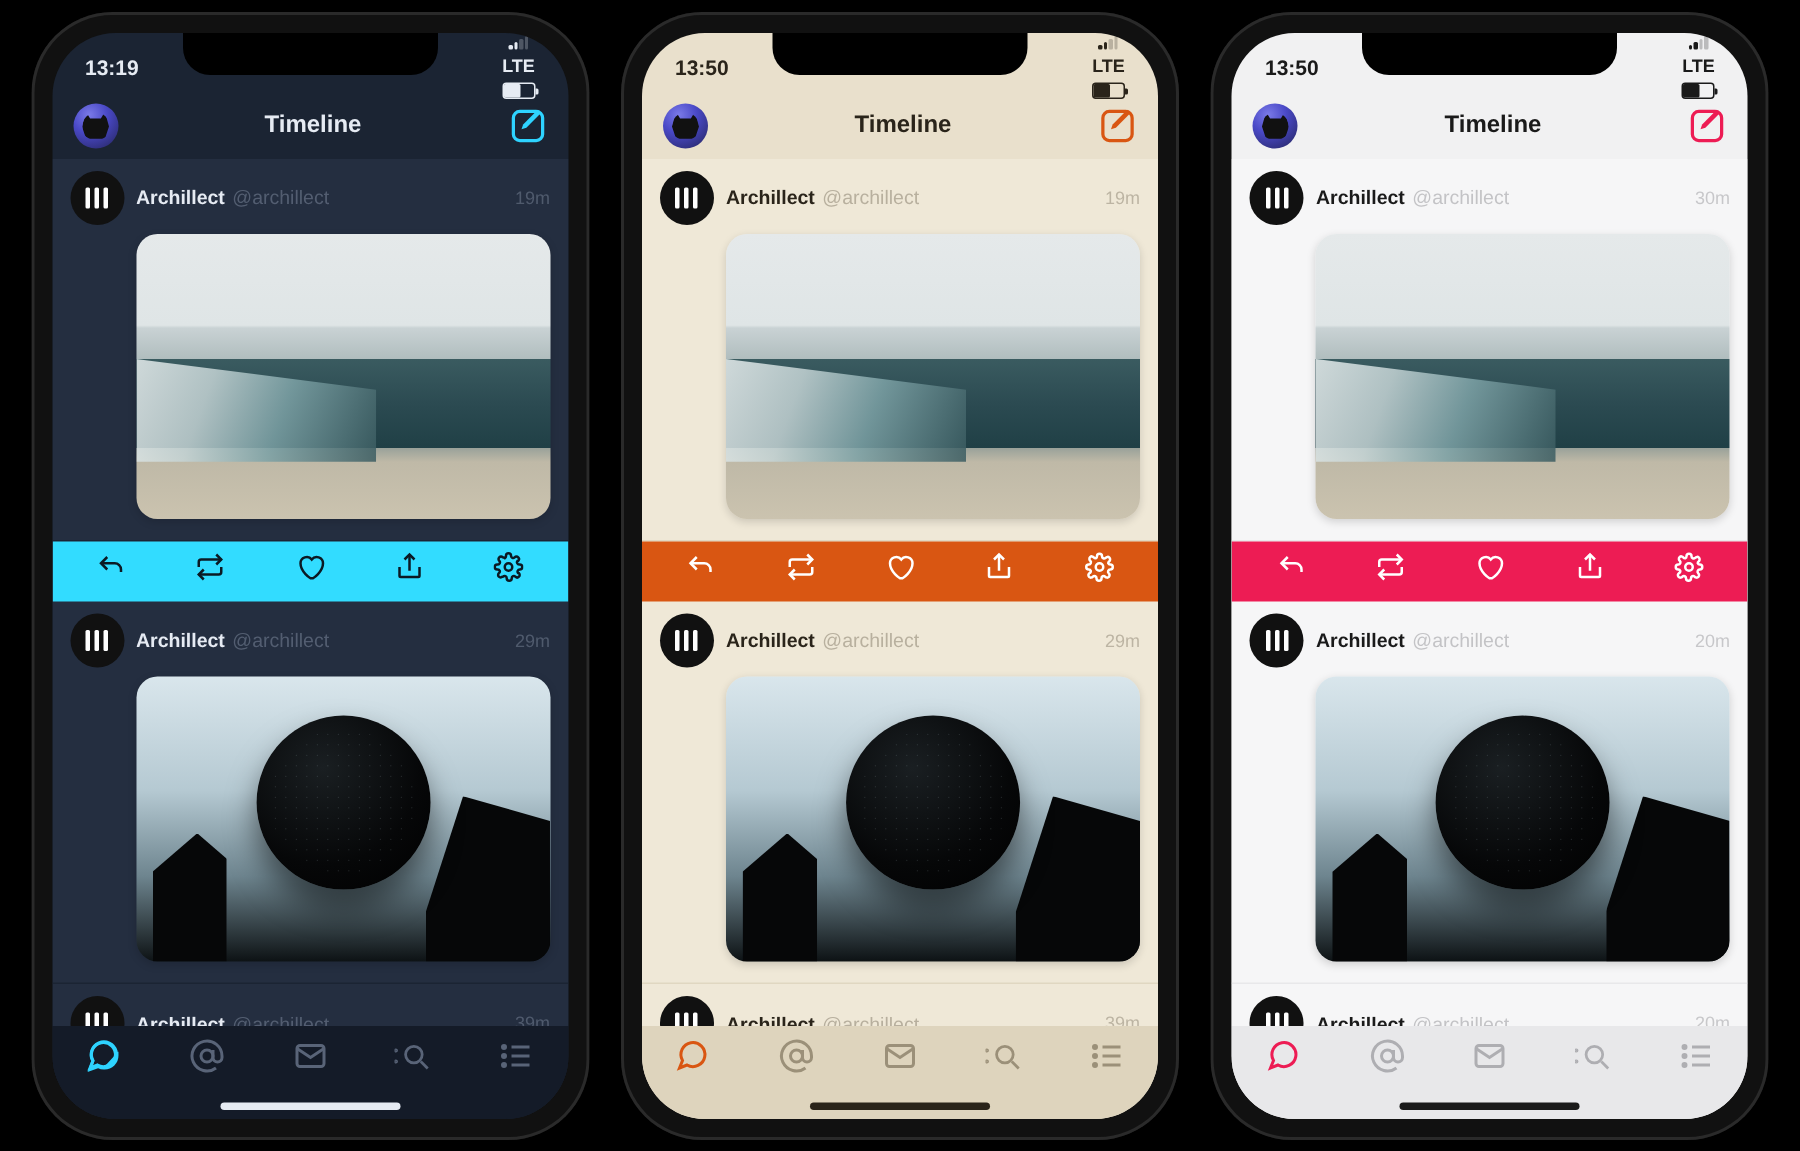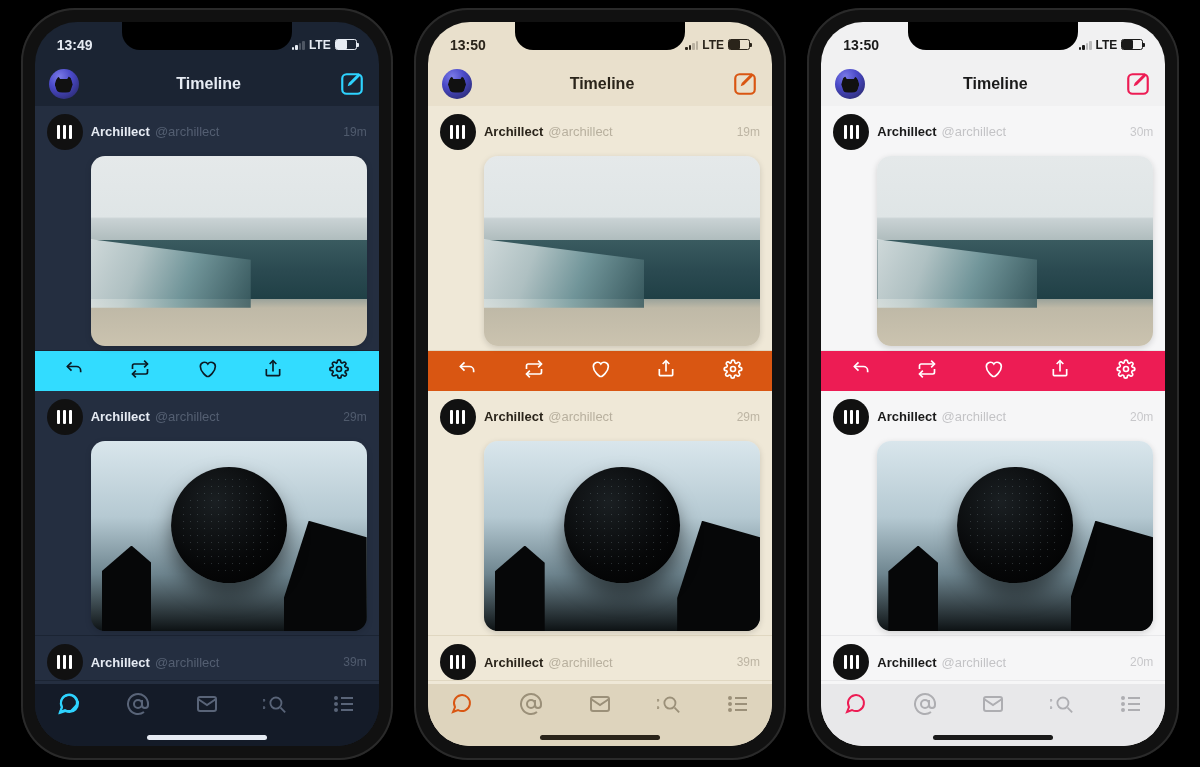--- a/index.html
+++ b/index.html
@@ -45,21 +45,21 @@
   .status-bar {
     height: 40px;
     display: flex;
     justify-content: space-between;
     align-items: center;
     padding: 6px 22px 0 22px;
     font-weight: 600;
     font-size: 14px;
     z-index: 40;
   }
-  .status-bar .right { display:flex; align-items:center; gap:4px; font-size:12px;}
+  .status-bar .right { display:flex; align-items:center; gap:4px; font-size:12px;flex-direction:column;}
   .sig-bars { display:flex; align-items:flex-end; gap:1px; height:10px;}
   .sig-bars span { width:2.5px; background: currentColor; border-radius:1px;}
   .sig-bars span.off { opacity:.25;}
   .battery { width:22px; height:11px; border:1px solid currentColor; border-radius:2.5px; position:relative;}
   .battery:after{content:'';position:absolute;right:-3px;top:3px;width:2px;height:4px;background:currentColor;border-radius:0 1px 1px 0;}
   .battery .fill{height:100%;background:currentColor;width:55%;border-radius:1px;}
 
   .nav-bar {
     height: 44px;
     display: flex;
@@ -79,21 +79,21 @@
     content:''; position:absolute; left:6px; top:6px; width:18px; height:18px;
     background: #111; border-radius:50% 50% 40% 40%;
     clip-path: polygon(15% 0,30% 25%,70% 25%,85% 0,100% 55%,85% 100%,15% 100%,0 55%);
   }
   .compose {
     width: 26px; height:26px; display:flex; align-items:center; justify-content:center;
   }
 
   .feed { flex:1; overflow: hidden; }
   .tweet {
-    padding: 8px 12px 0 12px;
+    padding: 8px 12px 10px 12px;
     border-bottom: 1px solid rgba(0,0,0,0);
   }
   .tweet-head { display:flex; align-items:center; gap:8px; font-size:13px;}
   .pfp {
     width:36px;height:36px;border-radius:50%;
     background:#111;display:flex;align-items:center;justify-content:center;flex:0 0 auto;
   }
   .pfp .bars{display:flex;gap:3px;}
   .pfp .bars span{width:3px;height:14px;background:#fff;border-radius:1px;}
   .who {flex:1;display:flex;align-items:baseline;gap:5px;overflow:hidden;}
@@ -203,21 +203,21 @@
   .t-light .tweet{border-bottom-color:#e8e8ea;}
 </style>
 </head>
 <body>
 
 <div class="phone t-dark">
   <div class="screen">
     <div class="notch"></div>
 
     <div class="status-bar">
-      <span>13:49</span>
+      <span>13:19</span>
       <div class="right">
         <div class="sig-bars">
             <span style="height:3px"></span>
             <span style="height:5px"></span>
             <span class="off" style="height:7px"></span>
             <span class="off" style="height:9px"></span>
           </div>
         <span>LTE</span>
         <div class="battery">
             <div class="fill"></div>

